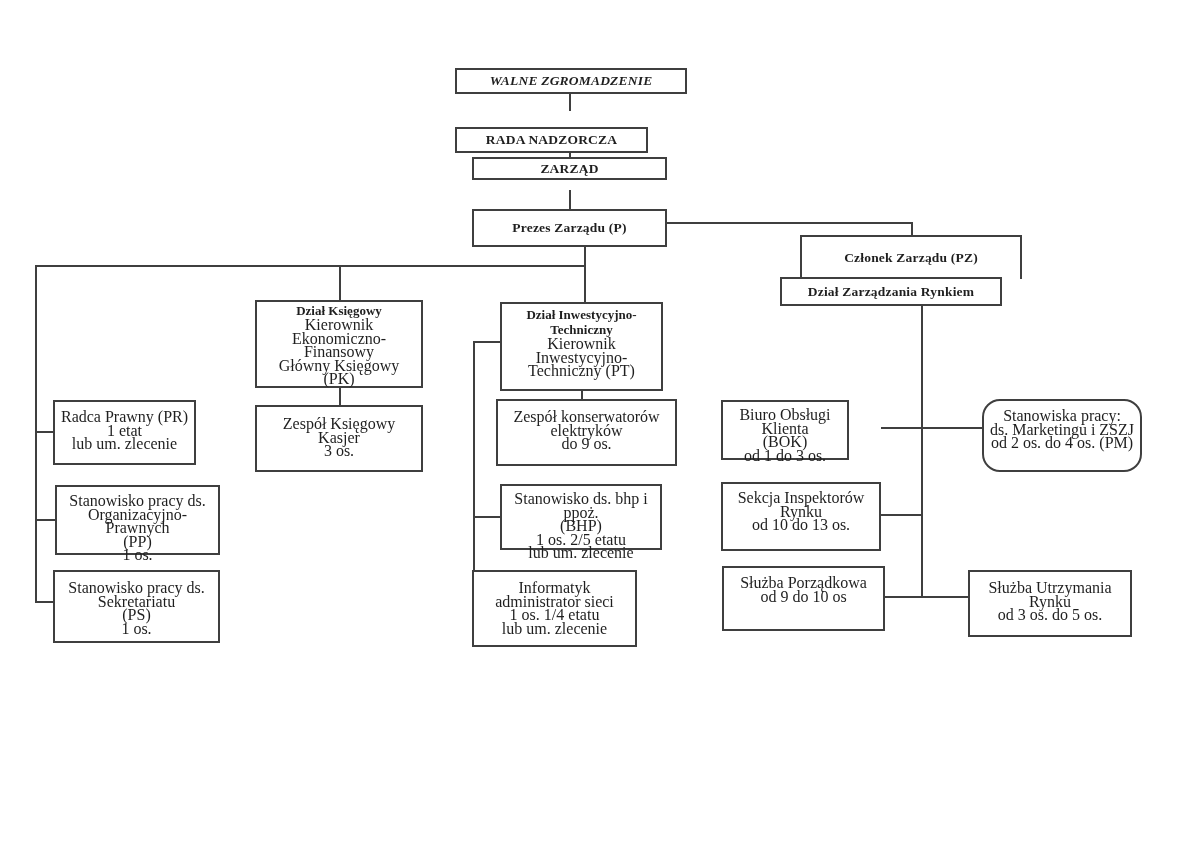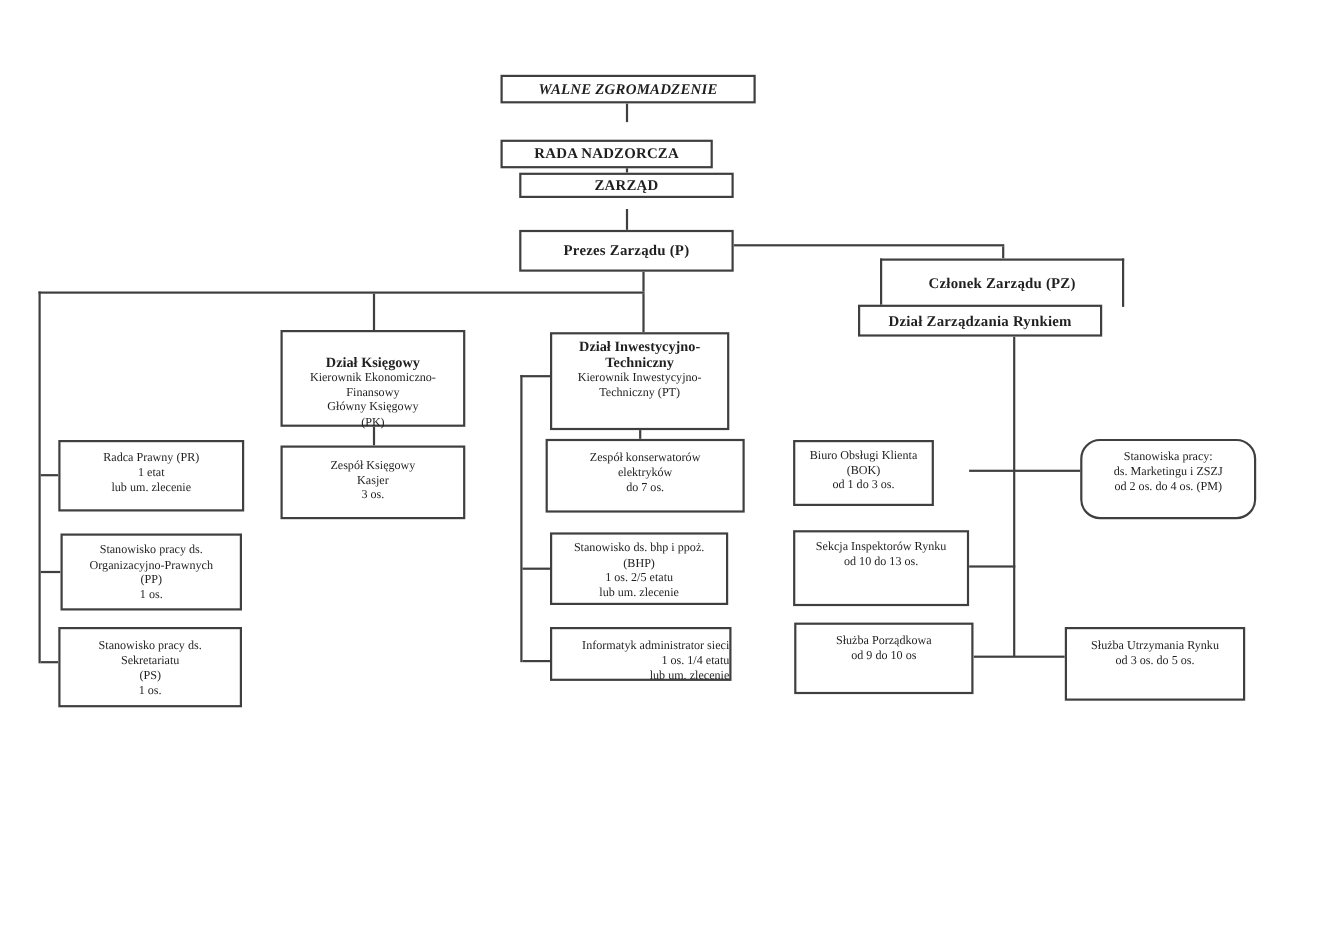--- a/index.html
+++ b/index.html
@@ -3,37 +3,37 @@
 <meta charset="utf-8">
 <style>
   html,body{margin:0;padding:0;background:#ffffff;}
   #canvas{position:relative;width:1200px;height:846px;background:#ffffff;overflow:hidden;
           font-family:"Liberation Serif", serif;color:#1f1f1f;}
   .box{position:absolute;box-sizing:border-box;background:#fff;border:2px solid #3f3f3f;
        text-align:center;}
   .vcenter{display:flex;flex-direction:column;align-items:center;justify-content:center;}
   .hdr{font-weight:bold;font-size:13.5px;letter-spacing:.2px;}
   .ttl{font-weight:bold;font-size:13px;line-height:15px;}
-  .ln{font-size:11px;line-height:13.5px;font-family:Liberation Serif, serif;}
+  .ln{font-size:16px;line-height:13.5px;font-family:Liberation Serif, serif;}
   .line{position:absolute;background:#3f3f3f;}
 
   
   #b-walne{left:455px;top:68px;width:232px;height:26px;font-style:italic;}
   #b-rada{left:455px;top:111px;width:193px;height:26px;margin-top:16px;}
   #b-zarzad{left:472px;top:157px;width:195px;height:23px;}
   #b-prezes{left:472px;top:209px;width:195px;height:38px;}
   #b-czlonek{left:800px;top:235px;width:222px;height:44px;border-bottom:none;}
   #b-rynek{left:780px;top:277px;width:222px;height:29px;}
-  #b-ksiegowy{left:255px;top:300px;width:168px;height:88px;padding-top:20px;}
+  #b-ksiegowy{left:255px;top:300px;width:168px;height:88px;padding-top:1px;}
   #b-zespol{left:255px;top:405px;width:168px;height:67px;padding-top:10px;}
   #b-inwest{left:500px;top:302px;width:163px;height:89px;padding-top:3px;}
   #b-konserw{left:496px;top:399px;width:181px;height:67px;padding-top:9px;}
   #b-bhp{left:500px;top:484px;width:162px;height:66px;padding-top:6px;}
-  #b-informatyk{left:500px;top:570px;width:165px;height:49px;padding-top:9px;text-align:right;}
-  #b-radca{left:53px;top:400px;width:169px;height:65px;padding-top:8px;}
+  #b-informatyk{left:472px;top:570px;width:165px;height:77px;padding-top:9px;}
+  #b-radca{left:53px;top:400px;width:143px;height:65px;padding-top:8px;}
   #b-org{left:55px;top:485px;width:165px;height:70px;padding-top:7px;}
   #b-sekr{left:53px;top:570px;width:167px;height:73px;padding-top:9px;}
   #b-bok{left:721px;top:400px;width:128px;height:60px;padding-top:6px;}
   #b-sekcja{left:721px;top:482px;width:160px;height:69px;padding-top:7px;}
   #b-porzadkowa{left:722px;top:566px;width:163px;height:65px;padding-top:8px;}
   #b-marketing{left:982px;top:399px;width:160px;height:73px;padding-top:8px;border-radius:18px;}
   #b-utrzymania{left:968px;top:570px;width:164px;height:67px;padding-top:9px;}
 
   
   #c-v1{left:569px;top:94px;width:2px;height:17px;}
@@ -130,21 +130,21 @@
   <div class="box" id="b-inwest">
     <div class="ttl">Dział Inwestycyjno-</div>
     <div class="ttl">Techniczny</div>
     <div class="ln">Kierownik Inwestycyjno-</div>
     <div class="ln">Techniczny (PT)</div>
   </div>
 
   <div class="box" id="b-konserw">
     <div class="ln">Zespół konserwatorów</div>
     <div class="ln">elektryków</div>
-    <div class="ln">do 7 os.</div>
+    <div class="ln">do 9 os.</div>
   </div>
 
   <div class="box" id="b-bhp">
     <div class="ln">Stanowisko ds. bhp i ppoż.</div>
     <div class="ln">(BHP)</div>
     <div class="ln">1 os. 2/5 etatu</div>
     <div class="ln">lub um. zlecenie</div>
   </div>
 
   <div class="box" id="b-informatyk">

